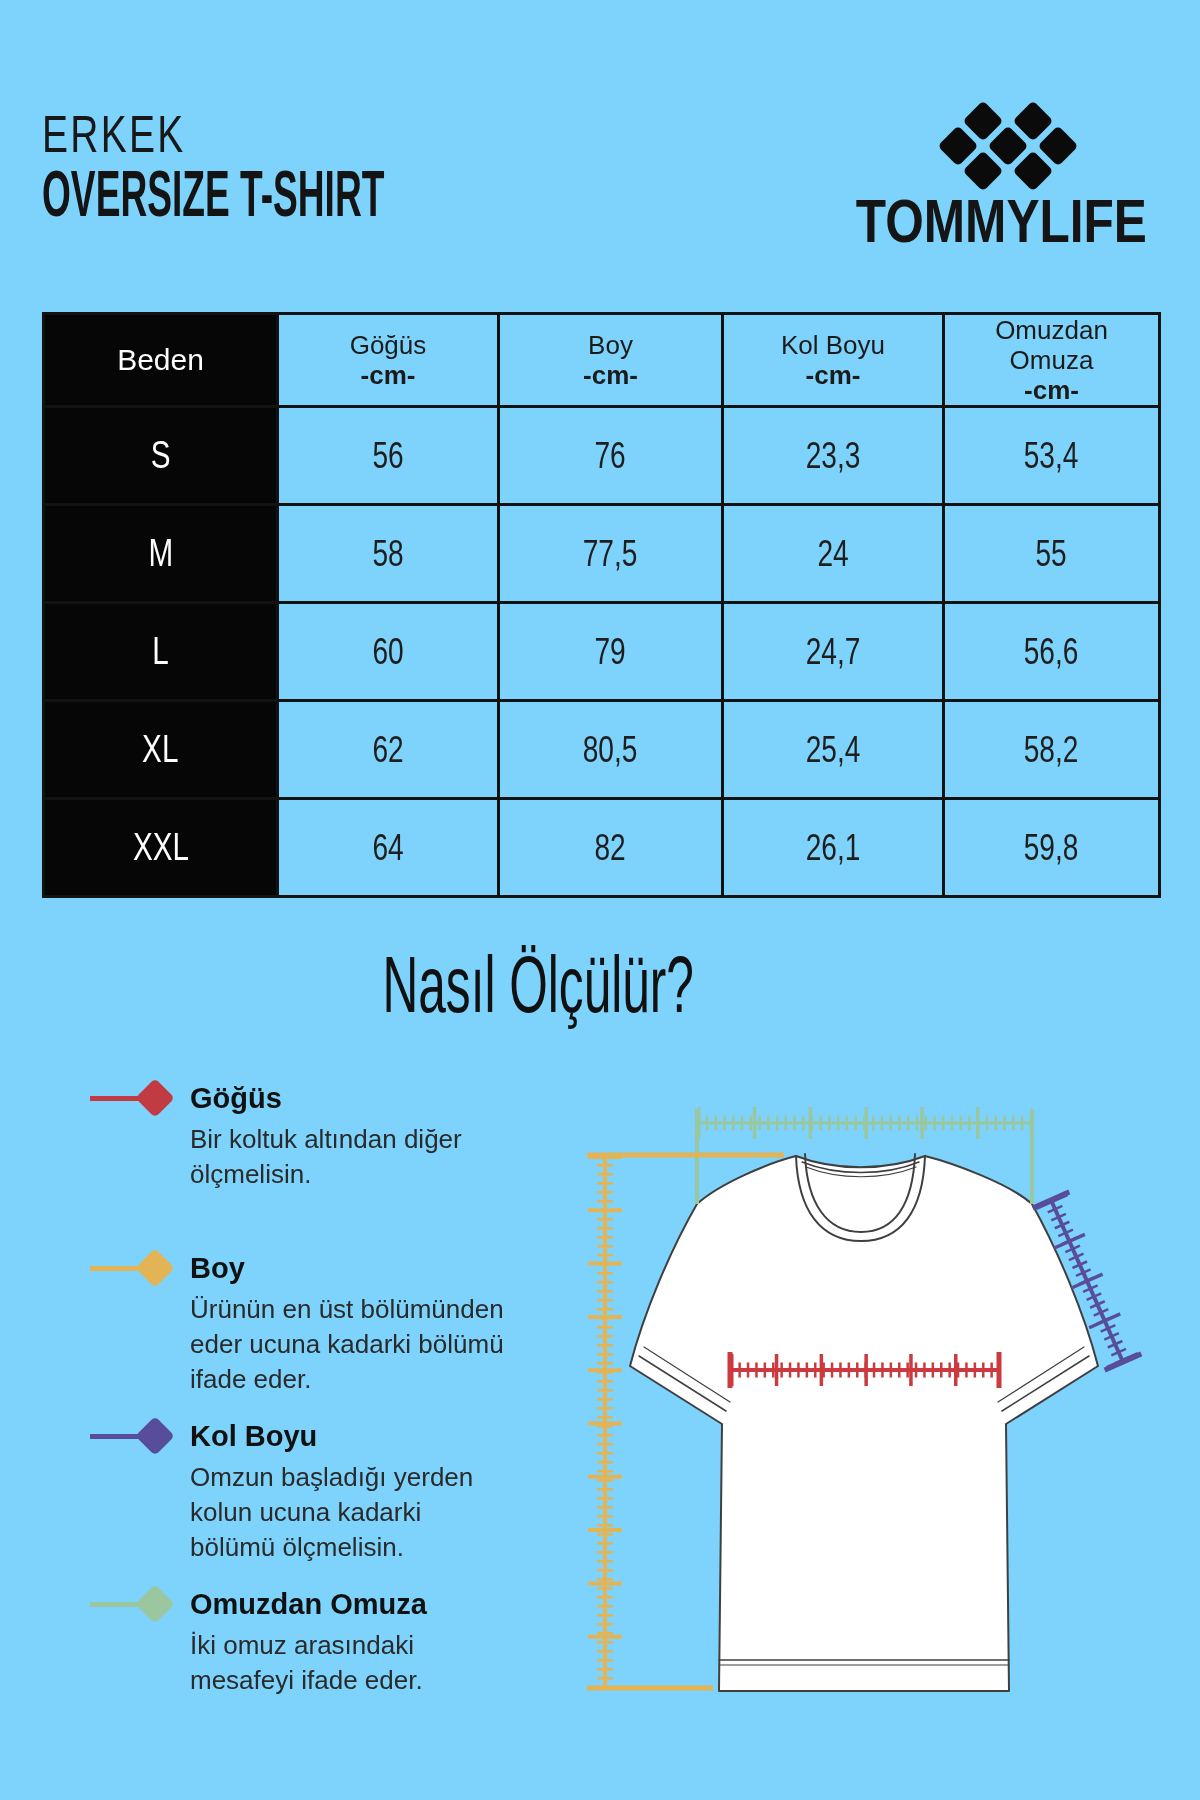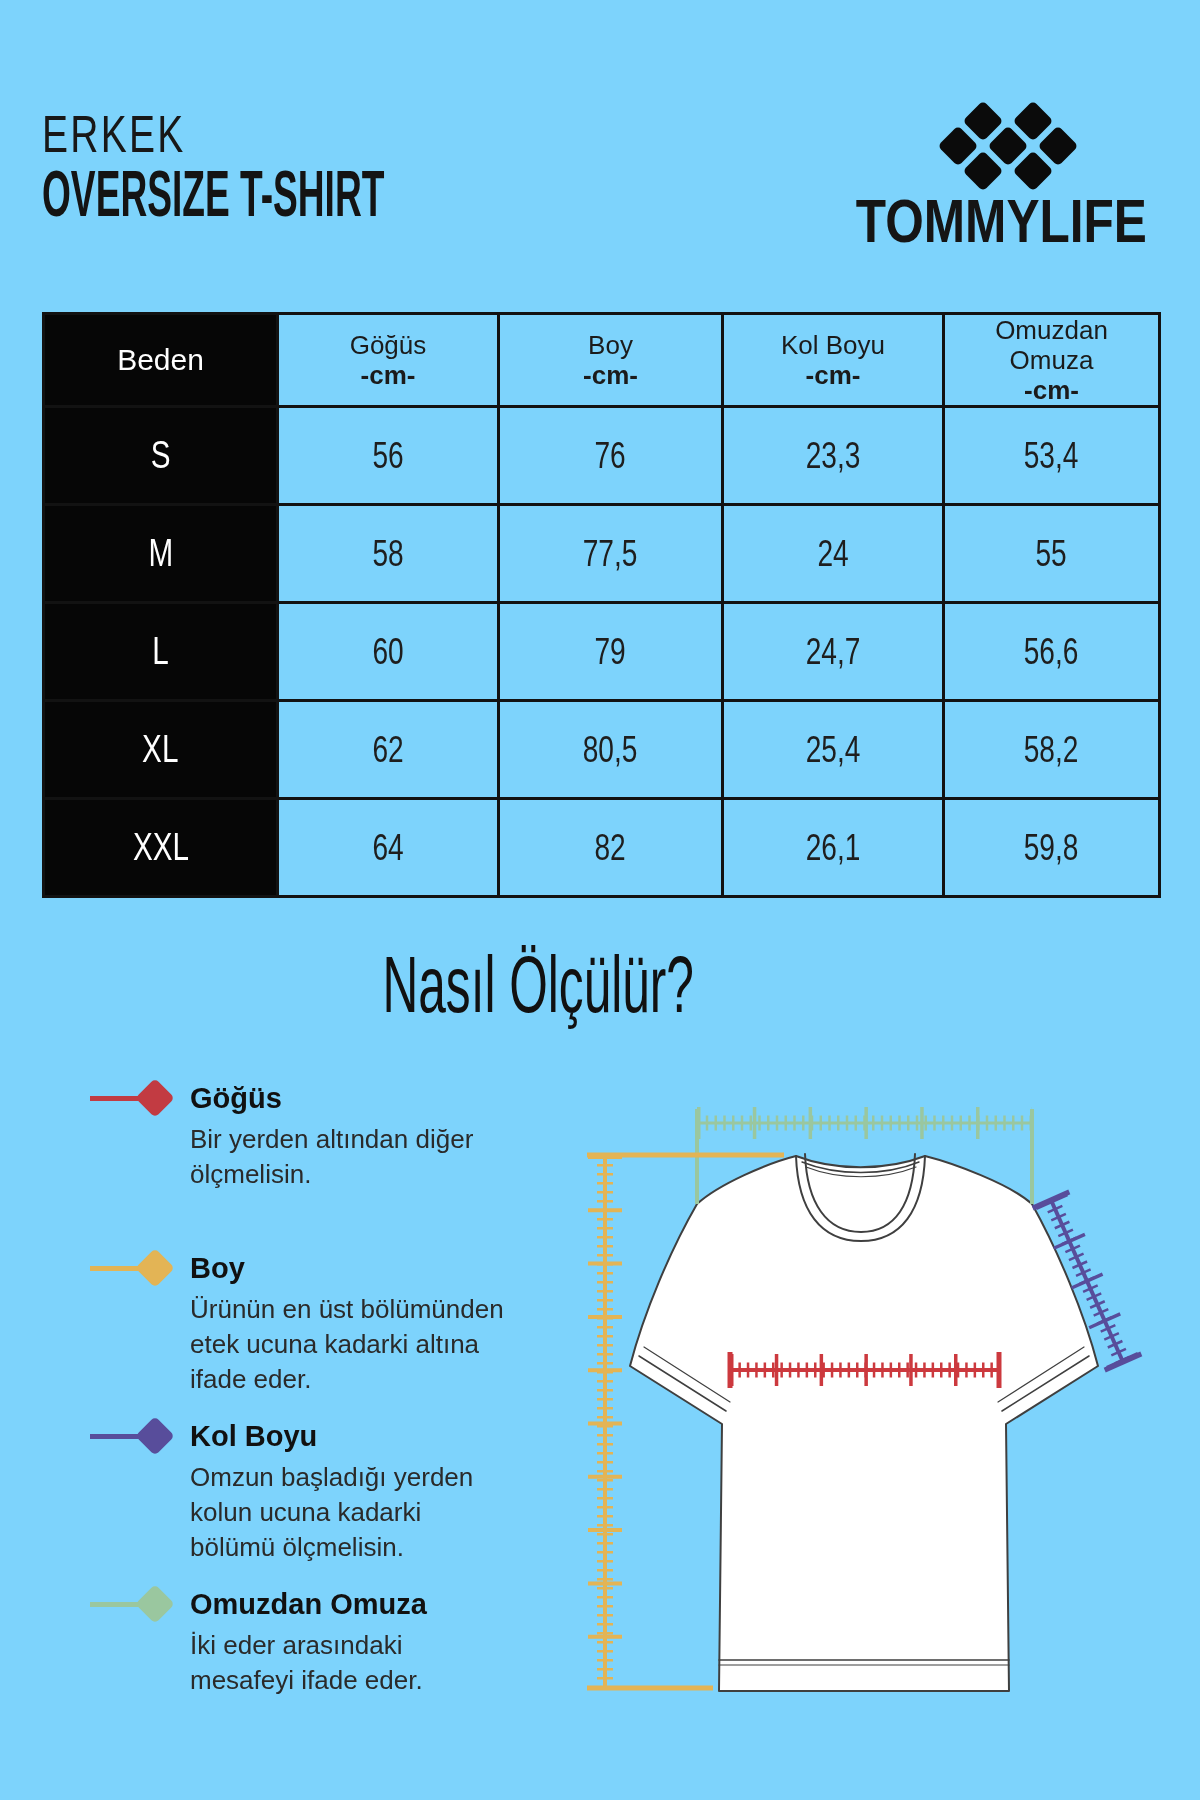--- a/index.html
+++ b/index.html
@@ -137,53 +137,53 @@
 
   <div class="abs measure-title">
     <span class="in">Nasıl Ölçülür?</span>
   </div>
 
   <div class="legend-item" style="top:1080px;">
     <span class="mline" style="background-color: rgb(194, 59, 66);"></span>
     <span class="mdiamond" style="background-color: rgb(194, 59, 66);"></span>
     <div class="ltitle">Göğüs</div>
     <div class="ldesc">
-      <div class="ldesc-line">Bir yerden altından diğer</div>
+      <div class="ldesc-line">Bir koltuk altından diğer</div>
       <div class="ldesc-line">ölçmelisin.</div>
     </div>
   </div>
 
   <div class="legend-item" style="top:1250px;">
     <span class="mline" style="background-color: rgb(227, 180, 85);"></span>
     <span class="mdiamond" style="background-color: rgb(227, 180, 85);"></span>
     <div class="ltitle">Boy</div>
     <div class="ldesc">
       <div class="ldesc-line">Ürünün en üst bölümünden</div>
-      <div class="ldesc-line">etek ucuna kadarki altına</div>
+      <div class="ldesc-line">eder ucuna kadarki bölümü</div>
       <div class="ldesc-line">ifade eder.</div>
     </div>
   </div>
 
   <div class="legend-item" style="top:1418px;">
     <span class="mline" style="background-color: rgb(88, 77, 155);"></span>
     <span class="mdiamond" style="background-color: rgb(88, 77, 155);"></span>
     <div class="ltitle">Kol Boyu</div>
     <div class="ldesc">
       <div class="ldesc-line">Omzun başladığı yerden</div>
       <div class="ldesc-line">kolun ucuna kadarki</div>
       <div class="ldesc-line">bölümü ölçmelisin.</div>
     </div>
   </div>
 
   <div class="legend-item" style="top:1586px;">
     <span class="mline" style="background-color: rgb(154, 199, 159);"></span>
     <span class="mdiamond" style="background-color: rgb(154, 199, 159);"></span>
     <div class="ltitle">Omuzdan Omuza</div>
     <div class="ldesc">
-      <div class="ldesc-line">İki eder arasındaki</div>
+      <div class="ldesc-line">İki omuz arasındaki</div>
       <div class="ldesc-line">mesafeyi ifade eder.</div>
       <div class="ldesc-line"></div>
     </div>
   </div>
 
   <svg class="abs" style="left:555px;top:1075px;" width="650" height="650" viewBox="0 0 650 650">
 
     <g fill="none" stroke="#3f3f3f" stroke-width="2" stroke-linejoin="round" stroke-linecap="round">
       <path fill="#ffffff" d="M 241 81
         C 213 88 164 109 142 129

